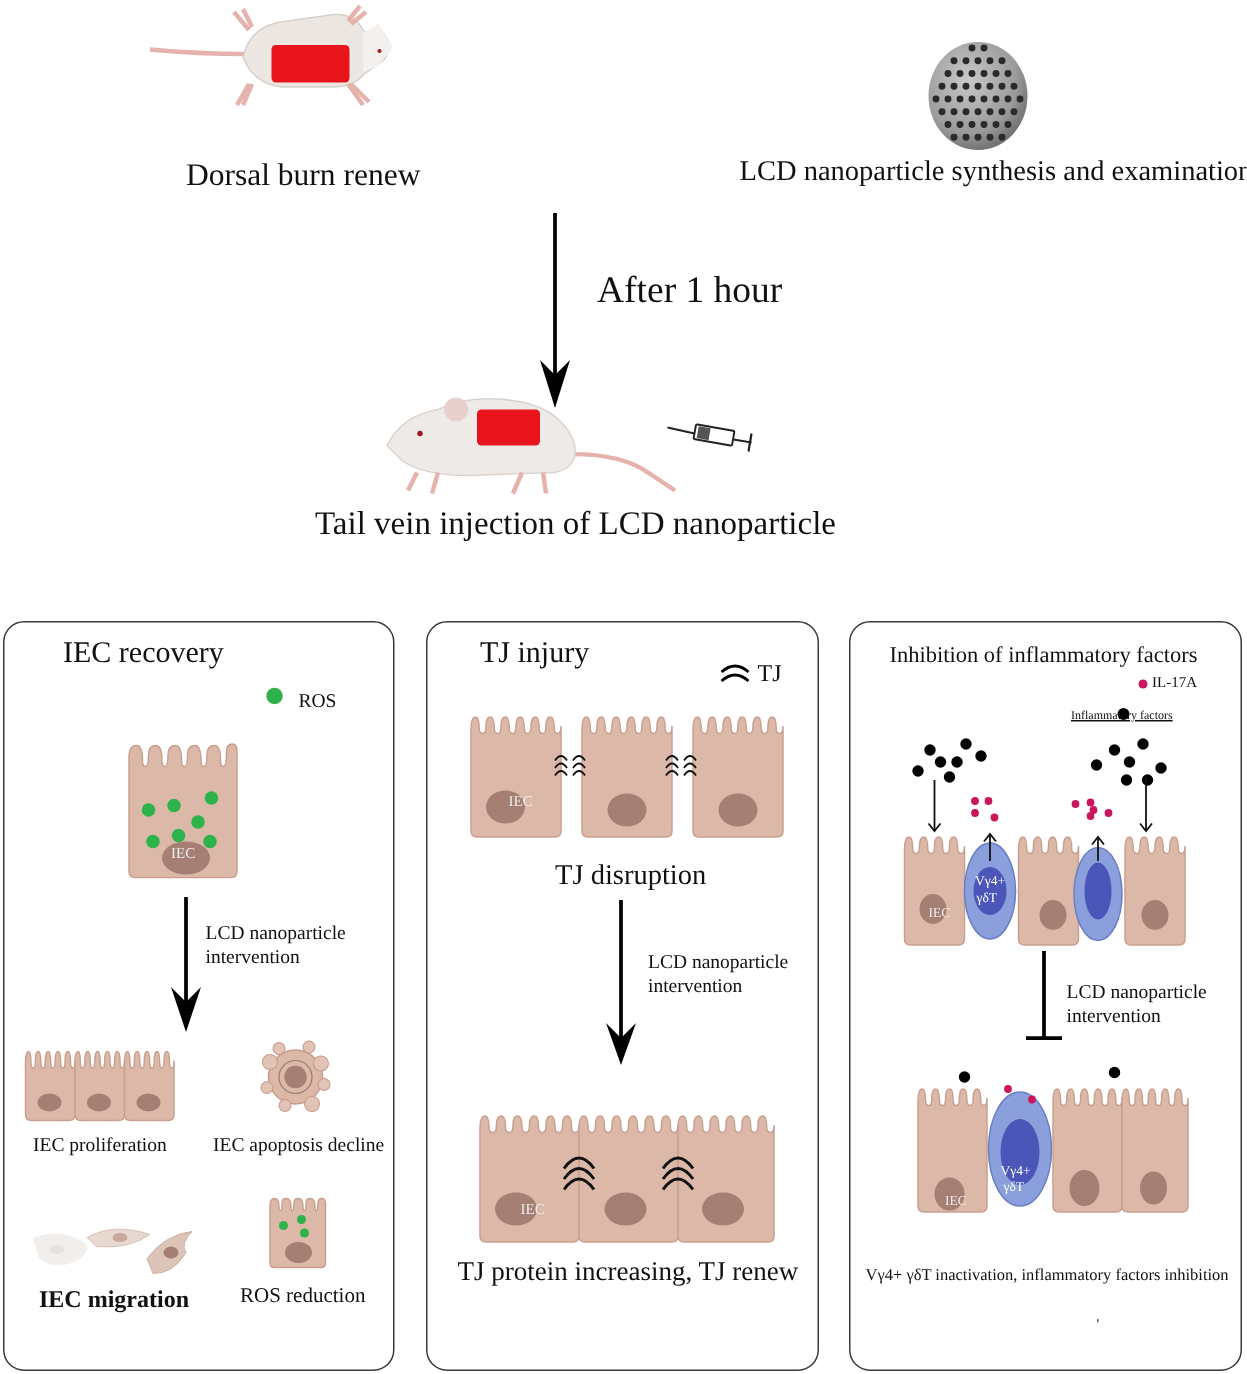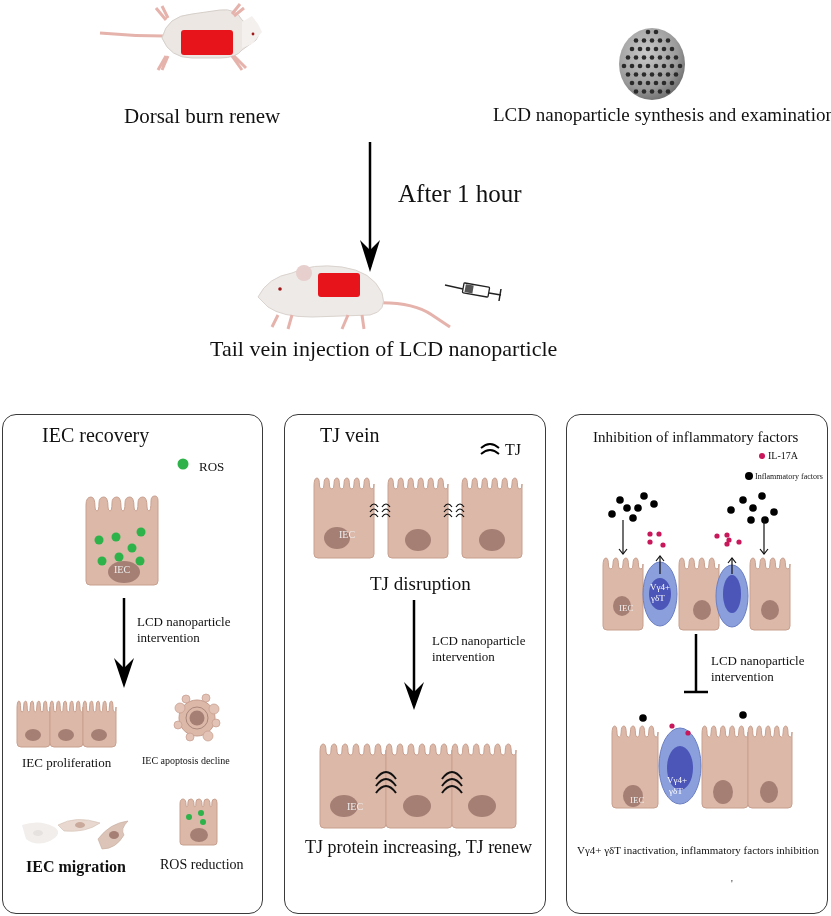--- a/index.html
+++ b/index.html
@@ -154,21 +154,21 @@
   <circle cx="14" cy="6" r="4" fill="#e2c3b6" stroke="#c59c8c" stroke-width=".7"></circle>
   <circle cx="34" cy="5" r="4" fill="#e2c3b6" stroke="#c59c8c" stroke-width=".7"></circle>
   <circle cx="42" cy="16" r="5" fill="#e2c3b6" stroke="#c59c8c" stroke-width=".7"></circle>
   <circle cx="44" cy="30" r="4" fill="#e2c3b6" stroke="#c59c8c" stroke-width=".7"></circle>
   <circle cx="36" cy="43" r="5" fill="#e2c3b6" stroke="#c59c8c" stroke-width=".7"></circle>
   <circle cx="18" cy="44" r="4" fill="#e2c3b6" stroke="#c59c8c" stroke-width=".7"></circle>
   <circle cx="6" cy="32" r="4" fill="#e2c3b6" stroke="#c59c8c" stroke-width=".7"></circle>
   <circle cx="25" cy="25" r="11" fill="none" stroke="#9c7a70" stroke-width=".8"></circle>
   <circle cx="25" cy="25" r="7.5" fill="#a57f74"></circle>
 </svg>
-<div class="abs txt" style="left:142px;top:755px;font-size:10px;">IEC  apoptosis decline</div>
+<div class="abs txt" style="left:142px;top:755px;font-size:13px;">IEC  apoptosis decline</div>
 
 <svg width="110" height="40" style="left:20px;top:815px;">
   <path d="M2,10 Q20,4 34,12 Q44,18 30,26 Q16,32 6,24 Z" fill="#f1eeec"></path>
   <ellipse cx="18" cy="18" rx="5" ry="3" fill="#e6e2e0"></ellipse>
   <path d="M38,10 Q56,0 80,8 Q66,18 44,16 Z" fill="#e8d8cf" stroke="#d2bdb2" stroke-width=".6"></path>
   <ellipse cx="60" cy="10" rx="5" ry="3" fill="#c9a99b"></ellipse>
   <path d="M78,24 Q90,8 108,6 Q100,14 104,20 Q96,34 82,34 Z" fill="#dcc4b8" stroke="#c5aa9c" stroke-width=".6"></path>
   <ellipse cx="94" cy="20" rx="5" ry="4" fill="#a57f74"></ellipse>
 </svg>
 <div class="abs txt" style="left:26px;top:858px;font-size:16px;font-weight:bold;">IEC  migration</div>
@@ -176,21 +176,21 @@
 <svg width="40" height="48" style="left:179px;top:798px;">
   <path d="M1,6 Q1,1 4,1 Q7,1 7,7 Q7,9 8,9 Q9,9 9,4 Q9,1 12,1 Q15,1 15,7 Q15,9 16,9 Q17,9 17,4 Q17,1 20,1 Q23,1 23,7 Q23,9 24,9 Q25,9 25,4 Q25,1 28,1 Q31,1 31,7 Q31,9 32,9 Q33,9 33,4 Q33,1 36,1 Q38,1 38,5 L38,44 Q38,47 35,47 L4,47 Q1,47 1,44 Z" fill="#dcb8a8" stroke="#c9a08f"></path>
   <ellipse cx="20" cy="37" rx="9" ry="7" fill="#a57f74"></ellipse>
   <circle cx="10" cy="19" r="3" fill="#2db34a"></circle>
     <circle cx="22" cy="15" r="3" fill="#2db34a"></circle>
     <circle cx="24" cy="24" r="3" fill="#2db34a"></circle>
 </svg>
 <div class="abs txt" style="left:160px;top:857px;font-size:14px;">ROS reduction</div>
 
 <div class="panel" style="left:284px;top:414px;width:262px;height:500px;"></div>
-<div class="abs txt" style="left:320px;top:424px;font-size:20px;">TJ vein</div>
+<div class="abs txt" style="left:320px;top:424px;font-size:20px;">TJ injury</div>
 <svg width="22" height="16" style="left:479px;top:440px;">
   <path d="M2,8 Q11,0 20,8" stroke="#000" stroke-width="1.8" fill="none"></path>
   <path d="M2,14 Q11,6 20,14" stroke="#000" stroke-width="1.8" fill="none"></path>
 </svg>
 <div class="abs txt" style="left:505px;top:441px;font-size:16px;">TJ</div>
 
 <svg width="220" height="85" style="left:312px;top:476px;">
   <g id="tj-before">
       <path d="M2,10 Q2,2 5,2 Q7.5,2 7.5,10 Q7.5,13 10,13 Q12,13 12,8 Q12,2 15,2 Q17.5,2 17.5,10 Q17.5,13 20,13 Q22,13 22,8 Q22,2 25,2 Q27.5,2 27.5,10 Q27.5,13 30,13 Q32,13 32,8 Q32,2 35,2 Q37.5,2 37.5,10 Q37.5,13 40,13 Q42,13 42,8 Q42,2 45,2 Q47.5,2 47.5,10 Q47.5,13 50,13 Q52,13 52,8 Q52,2 55,2 Q57.5,2 57.5,10 Q57.5,13 60,13 Q62,13 62,8 L62,78 Q62,82 58,82 L6,82 Q2,82 2,78 Z" fill="#dcb8a8" stroke="#c9a08f" stroke-width="1"></path>
       <ellipse cx="25" cy="62" rx="13" ry="11" fill="#a57f74"></ellipse>
@@ -243,21 +243,21 @@
 
 <div class="panel" style="left:566px;top:414px;width:262px;height:500px;"></div>
 <div class="abs txt" style="left:593px;top:429px;font-size:15px;">Inhibition of inflammatory factors</div>
 <svg width="8" height="8" style="left:758px;top:452px;">
     <circle cx="4" cy="4" r="3" fill="#c8175a"></circle>
   </svg>
 <div class="abs txt" style="left:768px;top:450px;font-size:10px;">IL-17A</div>
 <svg width="10" height="10" style="left:744px;top:471px;">
     <circle cx="5" cy="5" r="4" fill="#000"></circle>
   </svg>
-<div class="abs txt" style="left:755px;top:472px;font-size:8px;">Inflammatory factors</div>
+<div class="abs txt" style="left:714px;top:472px;font-size:8px;text-decoration:underline;">Inflammatory factors</div>
 
 <svg width="200" height="140" style="left:600px;top:494px;">
   <g id="inflam-before">
       <path d="M3,72 Q3,64 6,64 Q8.5,64 8.5,72 Q8.5,75 11,75 Q13,75 13,70 Q13,64 16,64 Q18.5,64 18.5,72 Q18.5,75 21,75 Q23,75 23,70 Q23,64 26,64 Q28.5,64 28.5,72 Q28.5,75 31,75 Q33,75 33,70 Q33,64 36,64 Q38.5,64 38.5,72 Q38.5,75 41,75 Q43,75 43,70 L43,132 Q43,136 39,136 L7,136 Q3,136 3,132 Z" fill="#dcb8a8" stroke="#c9a08f" stroke-width="1"></path>
       <ellipse cx="22" cy="112" rx="9" ry="10" fill="#a57f74"></ellipse>
       <ellipse cx="60" cy="100" rx="17" ry="32" fill="#8a9fdc" stroke="#6b7fc2" stroke-width="1"></ellipse>
       <ellipse cx="60" cy="100" rx="11" ry="16" fill="#4b56b8"></ellipse>
       <path d="M79,72 Q79,64 82,64 Q84.5,64 84.5,72 Q84.5,75 87,75 Q89,75 89,70 Q89,64 92,64 Q94.5,64 94.5,72 Q94.5,75 97,75 Q99,75 99,70 Q99,64 102,64 Q104.5,64 104.5,72 Q104.5,75 107,75 Q109,75 109,70 Q109,64 112,64 Q114.5,64 114.5,72 Q114.5,75 117,75 Q119,75 119,70 L119,132 Q119,136 115,136 L83,136 Q79,136 79,132 Z" fill="#dcb8a8" stroke="#c9a08f" stroke-width="1"></path>
       <ellipse cx="102" cy="116" rx="9" ry="10" fill="#a57f74"></ellipse>
       <ellipse cx="132" cy="102" rx="16" ry="31" fill="#8a9fdc" stroke="#6b7fc2" stroke-width="1"></ellipse>

